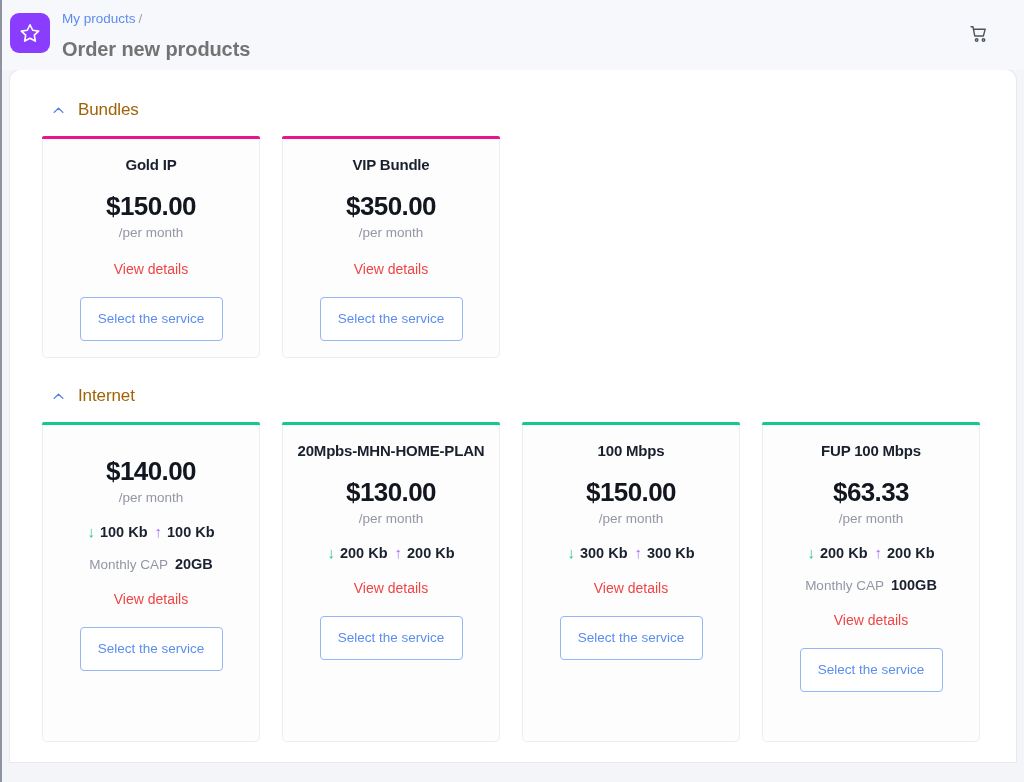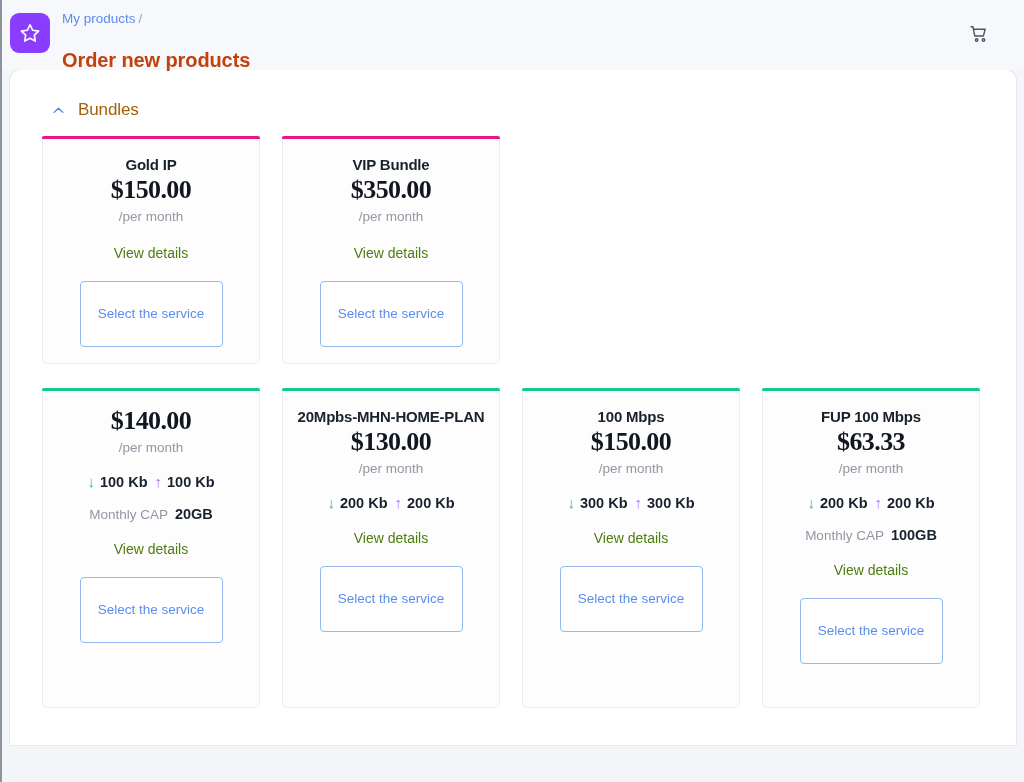--- a/index.html
+++ b/index.html
@@ -72,23 +72,23 @@
   }
   .breadcrumb-sep {
     color: #9aa1ae;
     margin-left: 3px;
   }
 
   .page-title {
     font-size: 20px;
     line-height: 26px;
     font-weight: bold;
-    color: #c2410c;
+    color: #737373;
     letter-spacing: -0.1px;
-    margin-top: 19px;
+    margin-top: 8px;
   }
 
   .header-actions {
     margin-left: auto;
     display: flex;
     align-items: center;
     padding-top: 14px;
     padding-right: 4px;
   }
   .cart-button {
@@ -182,22 +182,22 @@
     letter-spacing: -0.2px;
     word-break: break-word;
     max-width: 196px;
   }
 
   .card-price {
     font-size: 26px;
     font-weight: bold;
     color: #11161f;
     letter-spacing: -0.6px;
+    margin-top: 16px;
     line-height: 30px;
-    font-family: Liberation Serif, serif;
   }
 
   .card-period {
     font-size: 13.5px;
     color: #9297a3;
     margin-top: 3px;
     line-height: 18px;
   }
 
   .card-speeds {
@@ -228,30 +228,30 @@
   }
   .card-cap-value {
     font-size: 14.5px;
     font-weight: bold;
     color: #1a212e;
   }
 
   .view-details {
     margin-top: 18px;
     font-size: 14px;
-    color: #4d7c0f;
+    color: #ef4444;
     text-decoration: none;
     cursor: pointer;
     line-height: 19px;
   }
 
   .select-button {
     margin-top: 18px;
     min-width: 143px;
-    padding: 23px 14px;
+    padding: 12px 14px;
     font-family: "Liberation Sans", sans-serif;
     font-size: 13.5px;
     color: #5b8def;
     background: #ffffff;
     border: 1px solid #95b7f4;
     border-radius: 4px;
     cursor: pointer;
     line-height: 18px;
     white-space: nowrap;
   }
@@ -319,20 +319,28 @@
     <div class="card-price">$350.00</div>
     <div class="card-period">/per month</div>
 
     <a class="view-details">View details</a>
     <button class="select-button">Select the service</button>
   </div>
 </div>
   </div>
 
   <div class="section section-internet">
+    <div class="section-header">
+      <span class="chevron">
+        <svg width="15" height="15" viewBox="0 0 24 24" fill="none" stroke="#4a7fe8" stroke-width="2.1" stroke-linecap="round" stroke-linejoin="round">
+          <polyline points="5,15 12,8.5 19,15"></polyline>
+        </svg>
+      </span>
+      <span class="section-title">Internet</span>
+    </div>
     <div class="card-row cards-internet">
   <div class="product-card" style="--accent: #14c98e;">
     <div class="card-price">$140.00</div>
     <div class="card-period">/per month</div>
 
     <div class="card-speeds">
       <span class="speed-group">
         <span class="arrow-down">↓</span>
         <span>100 Kb</span>
       </span>

